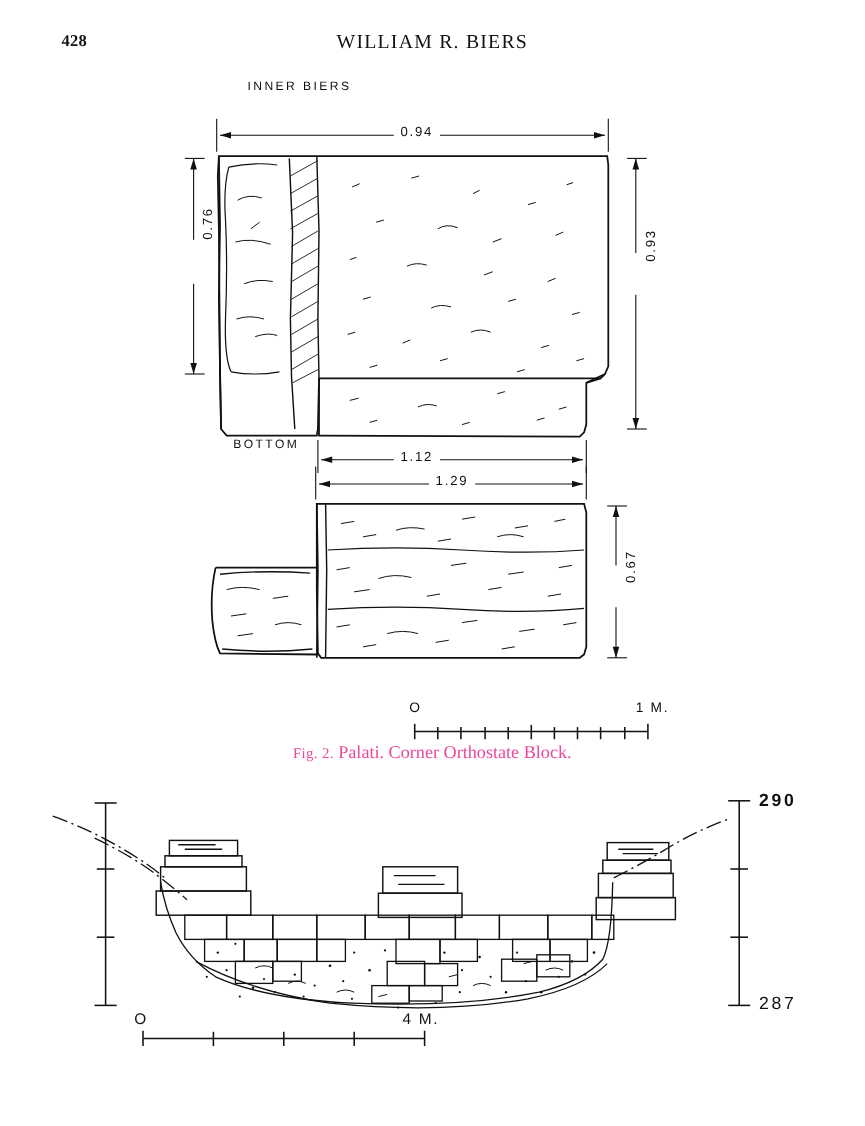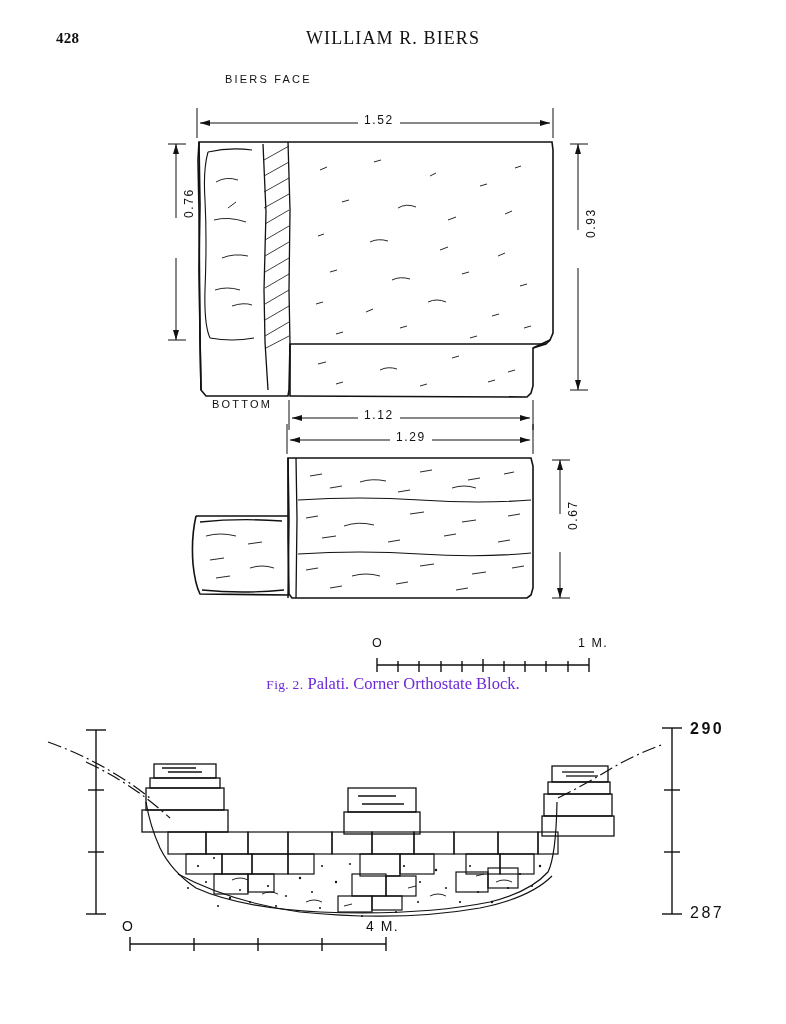--- a/index.html
+++ b/index.html
@@ -63,21 +63,21 @@
   .dim.vert {
     transform: rotate(-90deg);
     transform-origin: left top;
   }
   .caption {
     position: absolute;
     width: 786px;
     left: 0;
     text-align: center;
     font-size: 16.5px;
-    color: #6d28d9;
+    color: #ec4899;
   }
   .caption .sc {
     font-size: 13.5px;
     letter-spacing: 0.3px;
   }
   .scalelbl {
     position: absolute;
     font-family: "Liberation Sans", sans-serif;
     font-size: 12.5px;
     letter-spacing: 1.5px;
@@ -96,21 +96,21 @@
 </head>
 <body>
 
 <div class="page">
 
   <div class="folio">428</div>
   <div class="runhead">WILLIAM R. BIERS</div>
 
   <div class="fig" style="left:0; top:60px; width:786px; height:620px;">
 
-    <div class="lbl" style="left:225px; top:13px;">BIERS  FACE</div>
+    <div class="lbl" style="left:225px; top:13px;">INNER  BIERS</div>
 
     <svg width="786" height="290" style="position:absolute; left:0; top:30px;">
 
       <g class="ln" stroke-width="1">
         <line x1="197" y1="18" x2="197" y2="48"></line>
         <line x1="553" y1="18" x2="553" y2="48"></line>
         <line x1="200" y1="33" x2="358" y2="33"></line>
         <line x1="400" y1="33" x2="550" y2="33"></line>
         <polygon points="200,33 210,30 210,36" fill="#111" stroke="none"></polygon>
         <polygon points="550,33 540,30 540,36" fill="#111" stroke="none"></polygon>
@@ -211,21 +211,21 @@
       <g class="ln" stroke-width="1">
         <line x1="289" y1="310" x2="289" y2="340"></line>
         <line x1="533" y1="310" x2="533" y2="340"></line>
         <line x1="292" y1="328" x2="358" y2="328"></line>
         <line x1="400" y1="328" x2="530" y2="328"></line>
         <polygon points="292,328 302,325 302,331" fill="#111" stroke="none"></polygon>
         <polygon points="530,328 520,325 520,331" fill="#111" stroke="none"></polygon>
       </g>
     </svg>
 
-    <div class="dim" style="left:364px; top:53px;">1.52</div>
+    <div class="dim" style="left:364px; top:53px;">0.94</div>
     <div class="dim vert" style="left:182px; top:158px;">0.76</div>
     <div class="dim vert" style="left:584px; top:178px;">0.93</div>
     <div class="dim" style="left:364px; top:348px;">1.12</div>
 
     <div class="lbl" style="left:212px; top:338px;">BOTTOM</div>
 
     <svg width="786" height="230" style="position:absolute; left:0; top:358px;">
 
       <g class="ln" stroke-width="1">
         <line x1="287" y1="6" x2="287" y2="36"></line>

